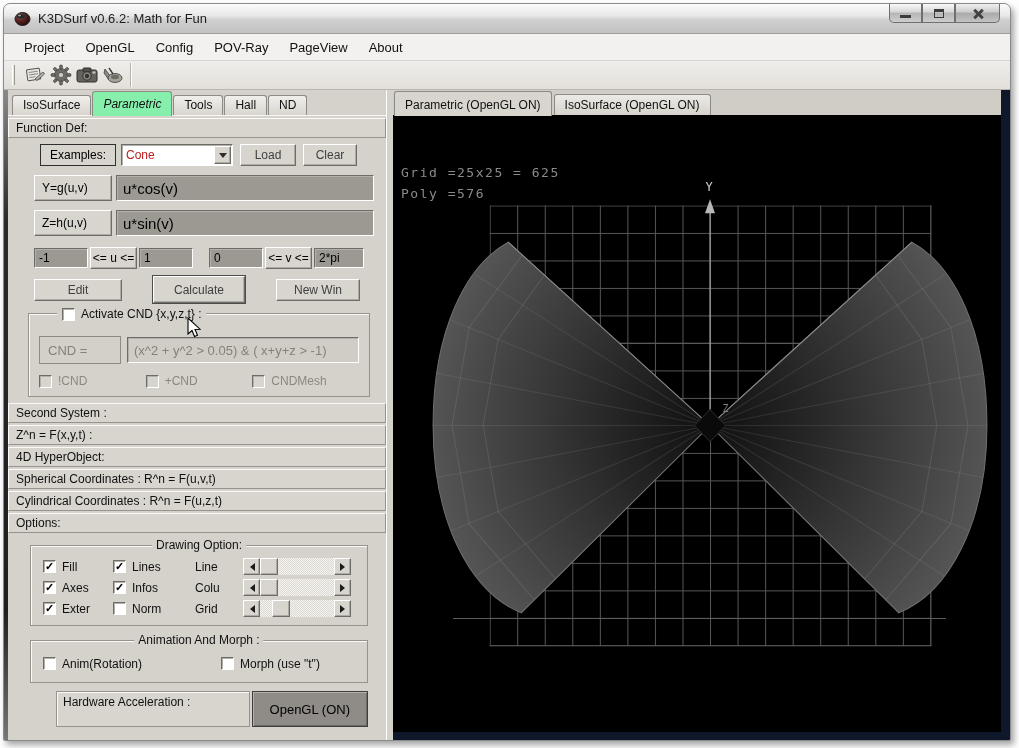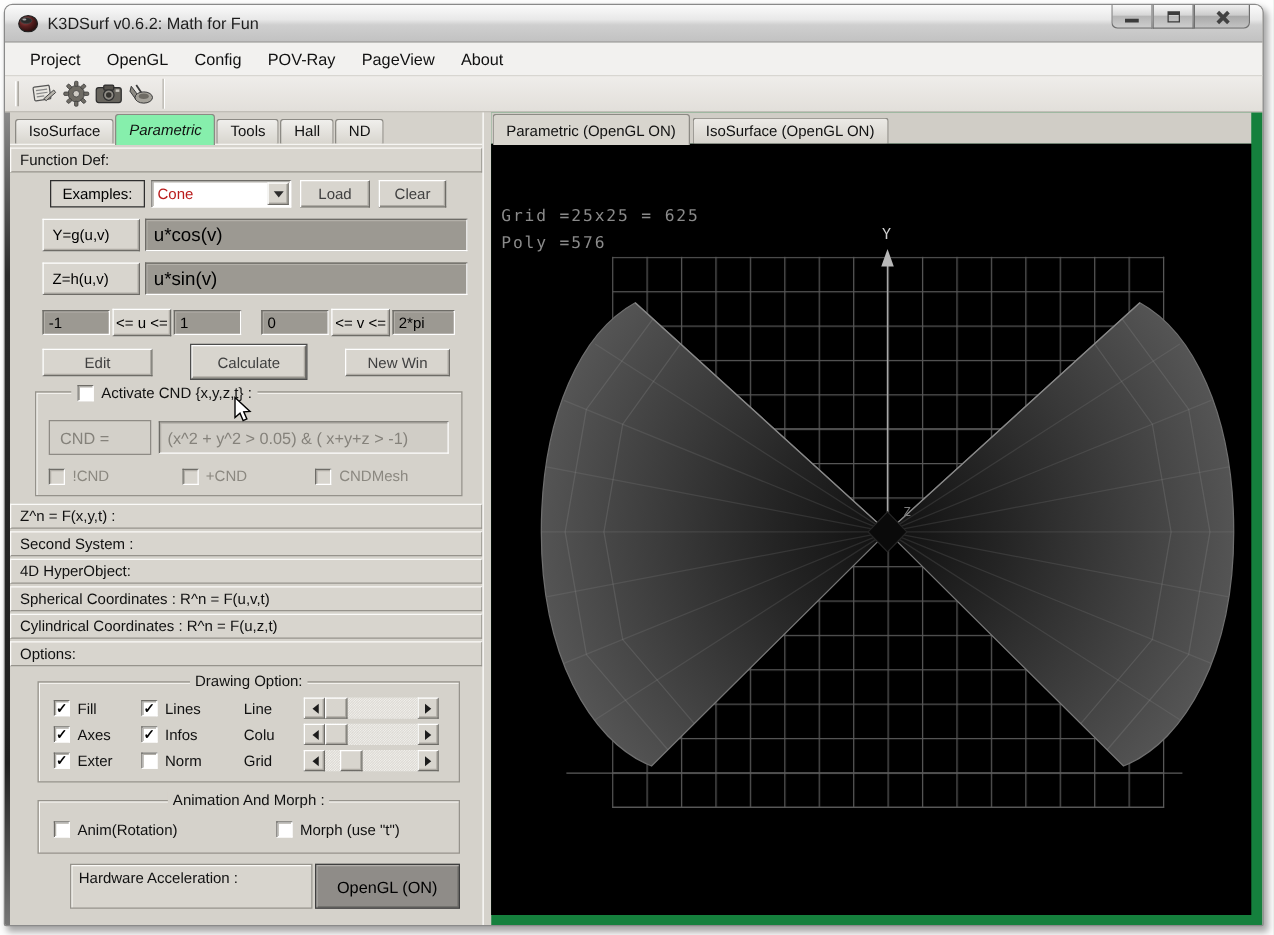--- a/index.html
+++ b/index.html
@@ -37,21 +37,21 @@
              border-bottom:1px solid #b9b6b0; display:flex; align-items:center; padding-left:6px; }
   .tb-grip { width:3px; height:20px; border-left:1px solid #fff; border-right:1px solid #9a978f; margin:0 7px 0 2px; }
   .tb-btn { width:26px; height:24px; display:flex; align-items:center; justify-content:center; }
   .toolbar-sep-end { width:1px; height:24px; background:#b5b2ab; margin-left:4px; box-shadow:1px 0 0 #fff; }
 
   
   .main { display:flex; height:651px; }
   .frame-left { width:4px; background:linear-gradient(180deg,#8a8a8a,#2a2a2a 20%,#1f1f1f 80%,#777); }
   .left-panel { width:378px; background:#d5d2cb; display:flex; flex-direction:column; }
   .splitter { width:7px; background:#d5d2cb; border-left:1px solid #fff; }
-  .right-panel { flex:1; display:flex; flex-direction:column; padding-right:9px; padding-bottom:9px; background:#15803d; }
+  .right-panel { flex:1; display:flex; flex-direction:column; padding-right:9px; padding-bottom:9px; background:#0f172a; }
 
   
   .tabs { display:flex; align-items:flex-end; height:25px; padding-left:4px; }
   .tab { font-size:12px; color:#111; background:linear-gradient(180deg,#f0efec,#d8d5ce);
          border:1px solid #8c8a84; border-bottom:none; border-radius:3px 3px 0 0;
          padding:2px 10px 3px 10px; margin-right:1px; height:20px; }
   .tab.active { height:25px; padding-top:5px; background:#86efac; position:relative; z-index:2; margin-bottom:-1px;font-style:italic; }
   .panel-body { border-top:1px solid #f6f5f2; flex:1; display:flex; flex-direction:column; }
 
   
@@ -307,22 +307,22 @@
                   <span class="cb-lbl dis-text">+CND</span>
                 </div>
               <div class="pair">
                   <span class="checkbox dis"></span>
                   <span class="cb-lbl dis-text">CNDMesh</span>
                 </div>
             </div>
           </div>
         </div>
 
+        <div class="sec">Second System :</div>
         <div class="sec">Z^n = F(x,y,t) :</div>
-        <div class="sec">Second System :</div>
         <div class="sec">4D HyperObject:</div>
         <div class="sec">Spherical Coordinates : R^n = F(u,v,t)</div>
         <div class="sec">Cylindrical Coordinates : R^n = F(u,z,t)</div>
         <div class="sec">Options:</div>
 
         <div class="options-panel">
           <div class="groupbox drawing-gb">
             <span class="gb-title">Drawing Option:</span>
             <div class="opt-row">
               <div class="pair c1">

